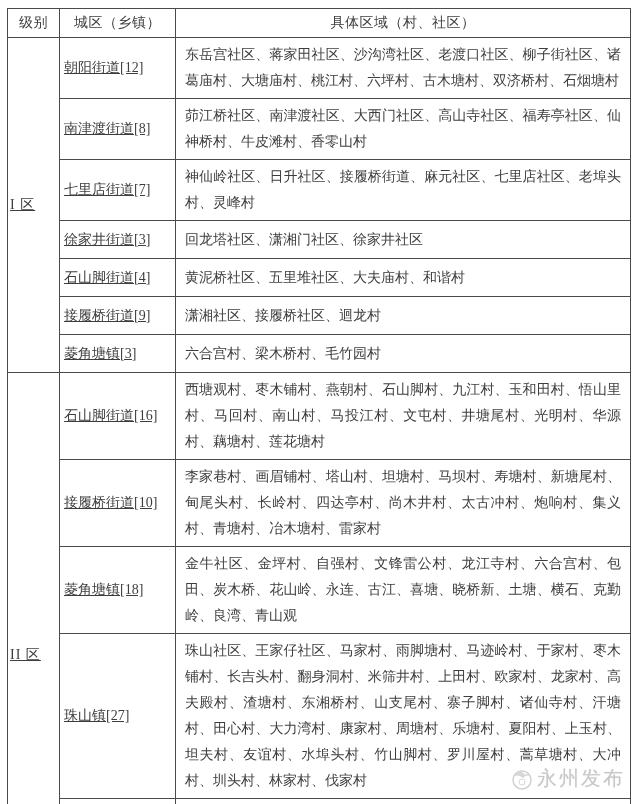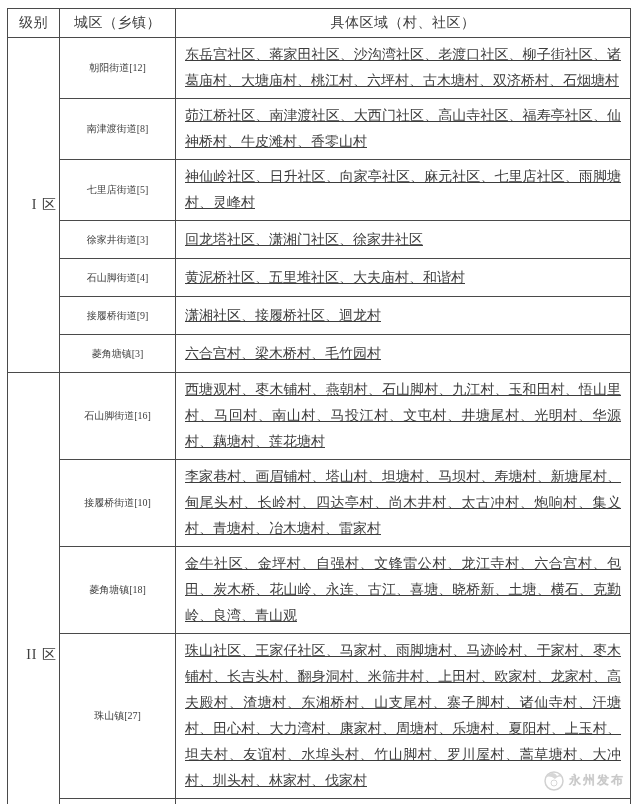--- a/index.html
+++ b/index.html
@@ -34,37 +34,38 @@
     box-sizing: border-box;
   }
   th.hdr {
     height: 29px;
     font-size: 14px;
     text-align: center;
     padding: 2px 4px;
     letter-spacing: 0.5px;
   }
   td.level {
-    text-align: right;
+    text-align: left;
     font-size: 14px;
     letter-spacing: 1px;
     padding: 2px;
+    text-decoration: underline;
   }
   td.town {
-    text-align: center;
-    font-size: 10px;
+    text-align: left;
+    font-size: 14px;
     padding: 2px 4px;
+    text-decoration: underline;
   }
   td.areas {
     font-size: 14px;
     line-height: 26px;
     text-align: justify;
     text-justify: inter-ideograph;
     padding: 4px 9px;
-    text-decoration: underline;
   }
   tr.rh38 { height: 38px; }
   tr.rh56 { height: 56px; }
   tr.rh58 { height: 58px; }
   tr.rh60 { height: 60px; }
   tr.rh70 { height: 70px; }
   tr.rh82 { height: 82px; }
   tr.rh126 { height: 126px; }
   tr.rh130 { height: 130px; }
   .watermark {
@@ -72,22 +73,22 @@
     right: 12px;
     bottom: 12px;
     display: flex;
     align-items: center;
     gap: 3px;
     color: #bfbfbf;
     opacity: 0.85;
     pointer-events: none;
   }
   .watermark .wm-text {
-    font-size: 12px;
-    font-weight: bold;
+    font-size: 20px;
+    font-weight: normal;
     letter-spacing: 2px;
     text-shadow: 0 0 1px #d8d8d8;
   }
   .wm-logo {
     width: 24px;
     height: 24px;
     display: inline-block;
   }
 </style>
 </head>
@@ -113,22 +114,22 @@
       <tr class="rh58">
         <td class="level" rowspan="7">I 区</td>
         <td class="town">朝阳街道[12]</td>
         <td class="areas">东岳宫社区、蒋家田社区、沙沟湾社区、老渡口社区、柳子街社区、诸葛庙村、大塘庙村、桃江村、六坪村、古木塘村、双济桥村、石烟塘村</td>
       </tr>
       <tr class="rh56">
         <td class="town">南津渡街道[8]</td>
         <td class="areas">茆江桥社区、南津渡社区、大西门社区、高山寺社区、福寿亭社区、仙神桥村、牛皮滩村、香零山村</td>
       </tr>
       <tr class="rh38">
-        <td class="town">七里店街道[5]</td>
-        <td class="areas">神仙岭社区、日升社区、向家亭社区、麻元社区、七里店社区、雨脚塘村、灵峰村</td>
+        <td class="town">七里店街道[7]</td>
+        <td class="areas">神仙岭社区、日升社区、接履桥街道、麻元社区、七里店社区、老埠头村、灵峰村</td>
       </tr>
       <tr class="rh38">
         <td class="town">徐家井街道[3]</td>
         <td class="areas">回龙塔社区、潇湘门社区、徐家井社区</td>
       </tr>
       <tr class="rh38">
         <td class="town">石山脚街道[4]</td>
         <td class="areas">黄泥桥社区、五里堆社区、大夫庙村、和谐村</td>
       </tr>
       <tr class="rh38">

